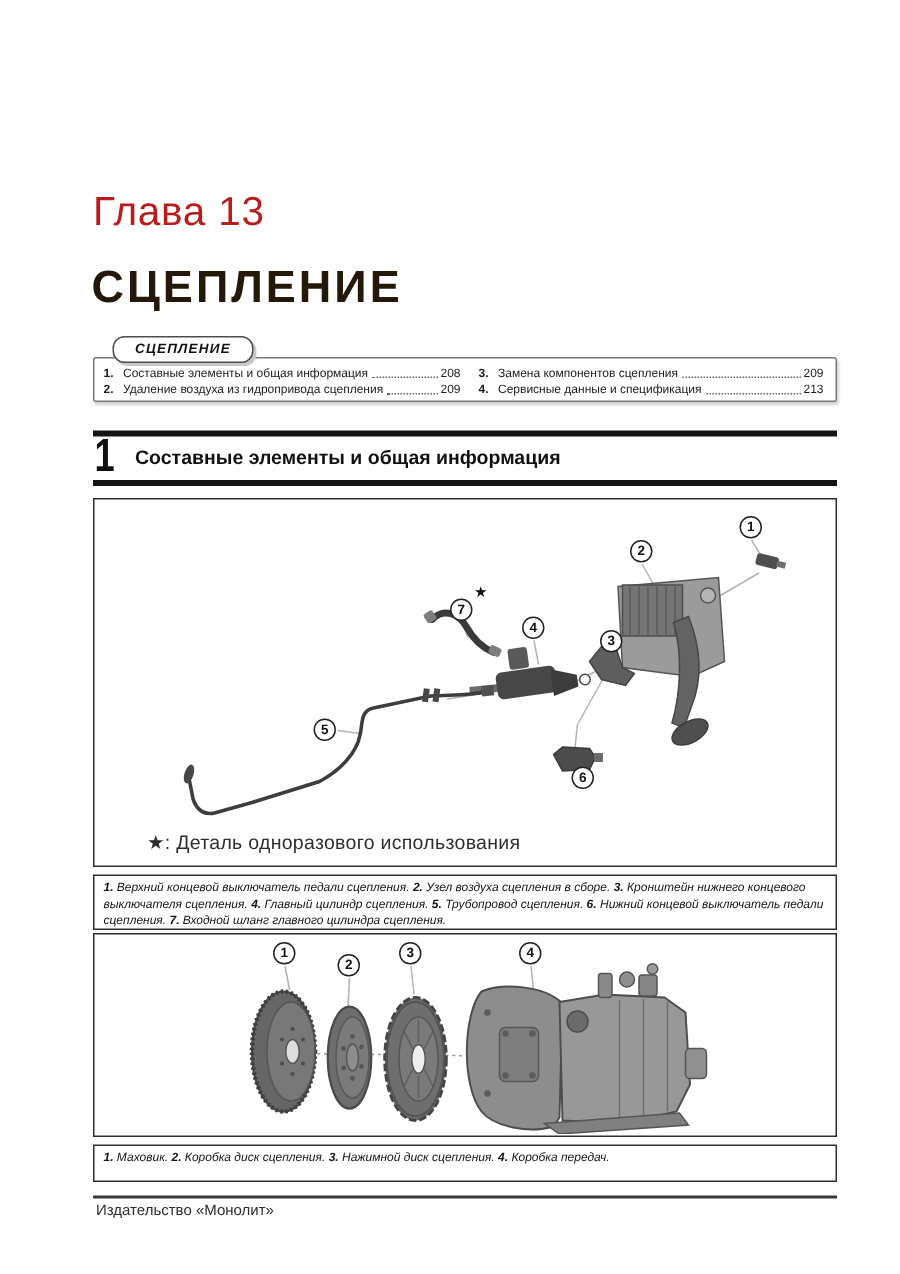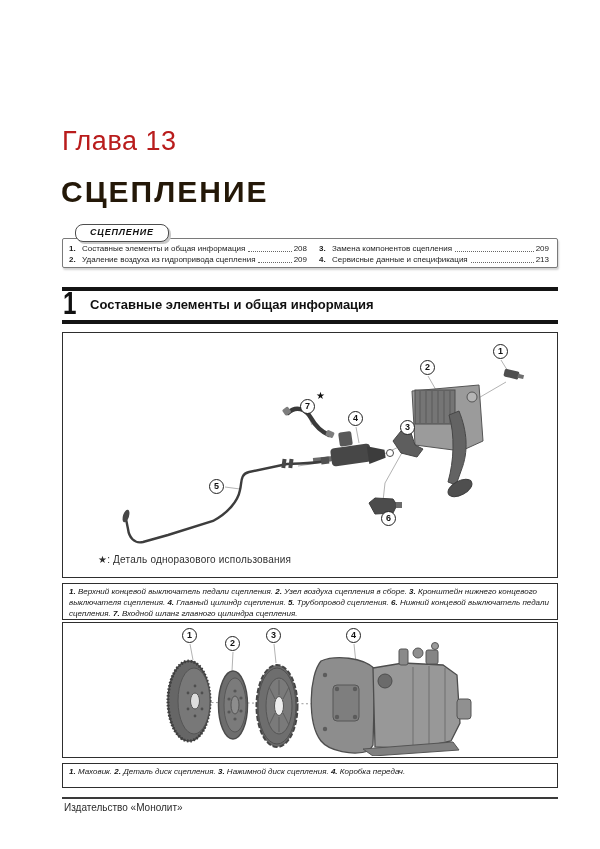--- a/index.html
+++ b/index.html
@@ -40,21 +40,21 @@
   
   .fig{position:absolute;left:62px;width:496px;background:#fff;border:1.6px solid #2e2e2e;
        box-sizing:border-box;}
   .fig1{top:332px;height:246px;}
   .fig2{top:622px;height:136px;}
   .fig svg{position:absolute;left:0;top:0;}
   .callout{position:absolute;width:15px;height:15px;border:1.4px solid #222;border-radius:50%;
            background:#fff;font-size:9px;line-height:13px;font-weight:bold;text-align:center;
            color:#111;box-sizing:border-box;}
   .star{position:absolute;font-size:10px;color:#111;line-height:10px;}
-  .fn{position:absolute;left:35px;top:221px;font-size:10px;color:#2e2e2e;letter-spacing:.2px;}
+  .fn{position:absolute;left:35px;top:221px;font-size:13px;color:#2e2e2e;letter-spacing:.2px;}
 
   
   .capbox{position:absolute;left:62px;width:496px;border:1.6px solid #2e2e2e;background:#fff;
           box-sizing:border-box;padding:3px 6px;font-size:8px;line-height:1.35;font-style:italic;
           color:#151515;}
   .cap1{top:583px;height:37px;}
   .cap2{top:763px;height:25px;}
   .capbox b{font-weight:bold;}
   .run{display:inline;}
 
@@ -255,21 +255,21 @@
       <rect x="394" y="76" width="14" height="20" rx="3" fill="#909090" stroke="#555555"></rect>
     </svg>
     <div class="callout" style="left:119px;top:5px;">1</div>
     <div class="callout" style="left:162px;top:13px;">2</div>
     <div class="callout" style="left:203px;top:5px;">3</div>
     <div class="callout" style="left:283px;top:5px;">4</div>
   </div>
 
   <div class="capbox cap2">
     <span class="run"><b>1.</b> <span>Маховик.</span></span>
-    <span class="run"><b>2.</b> <span>Деталь диск сцепления.</span></span>
+    <span class="run"><b>2.</b> <span>Коробка диск сцепления.</span></span>
     <span class="run"><b>3.</b> <span>Нажимной диск сцепления.</span></span>
     <span class="run"><b>4.</b> <span>Коробка передач.</span></span>
   </div>
 
   <div class="footer-rule"></div>
   <div class="footer">Издательство «Монолит»</div>
 
 </div>
 
 </body></html>

